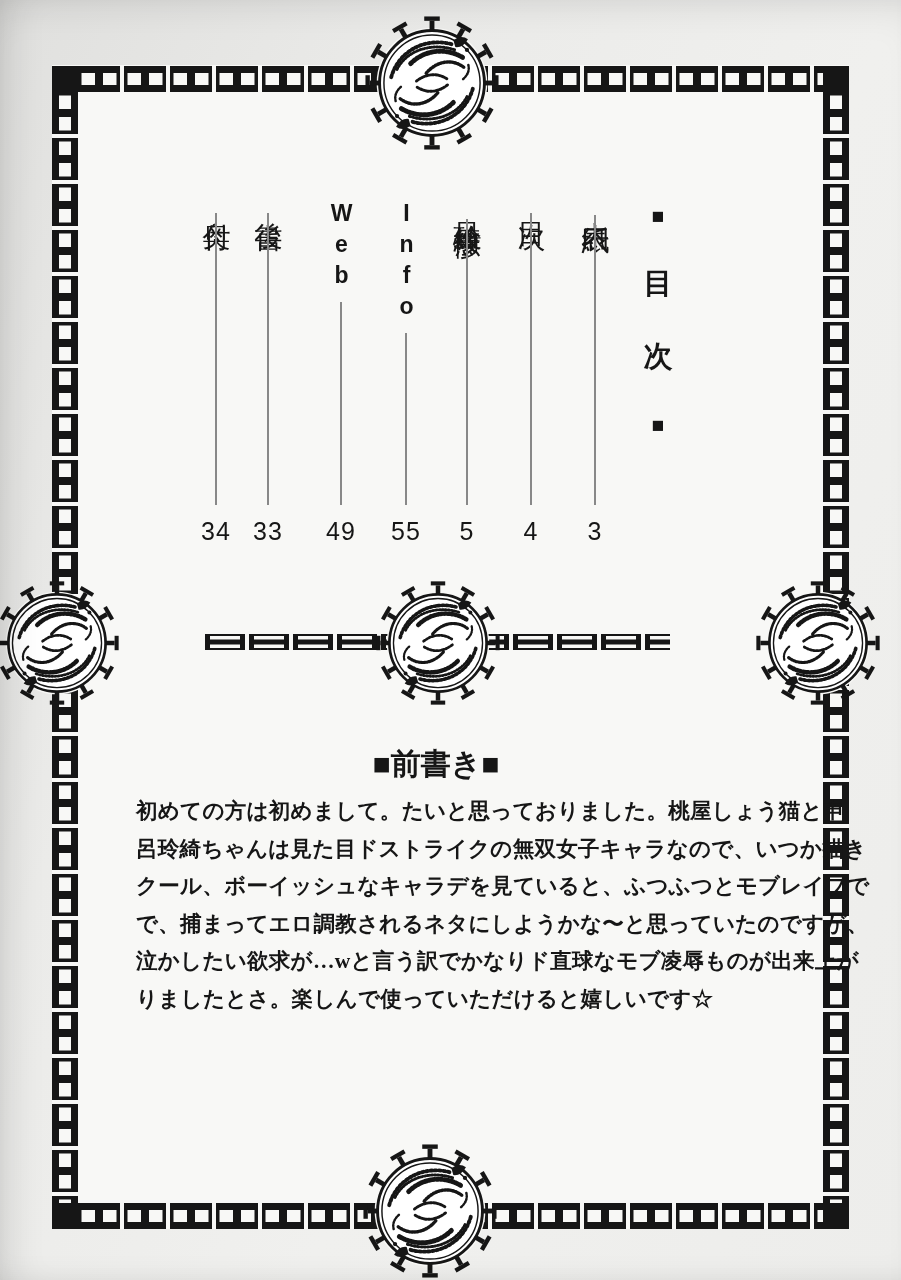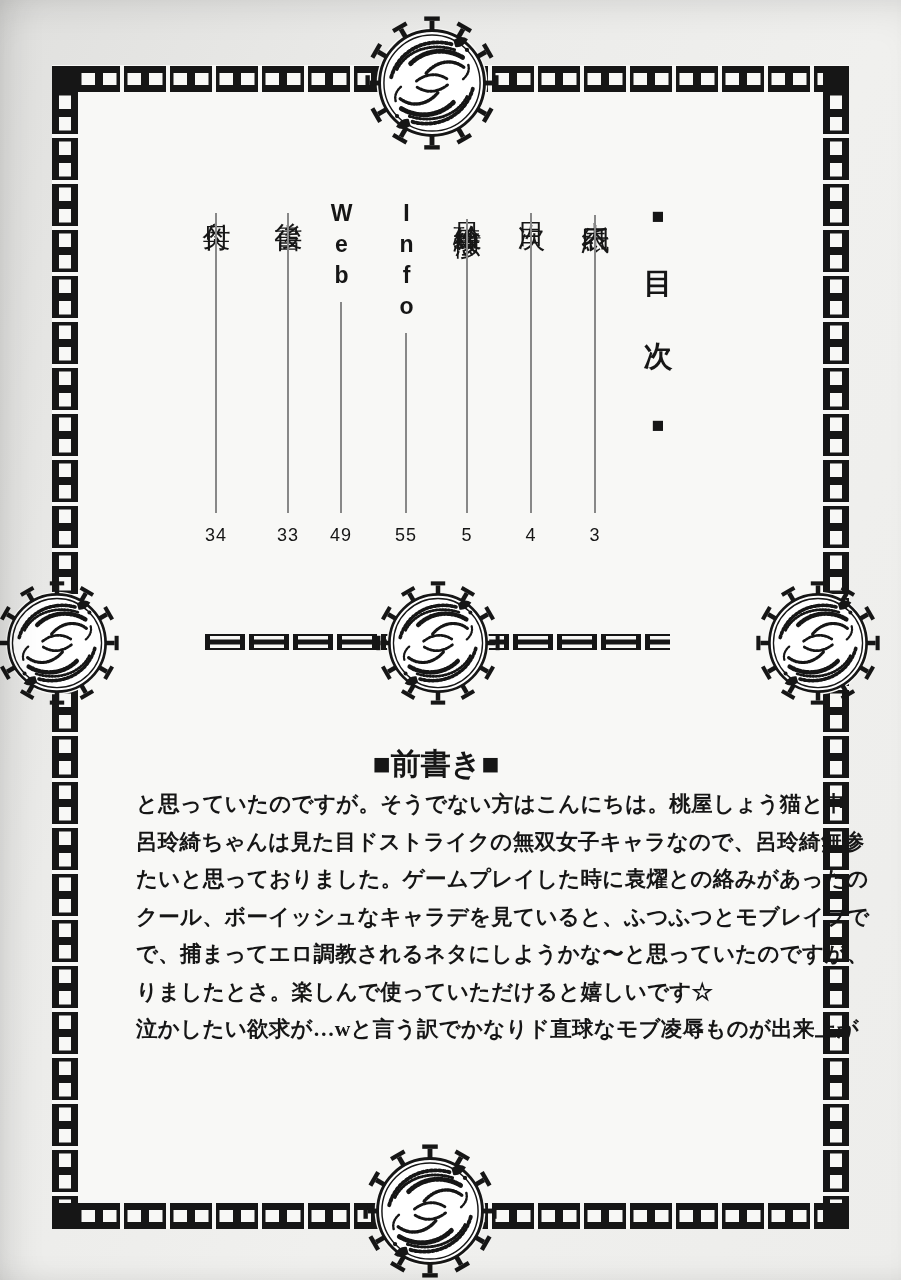--- a/index.html
+++ b/index.html
@@ -34,27 +34,27 @@
     display:flex;flex-direction:column;align-items:center;
     color:#161616;
   }
   .vlabel{
     writing-mode:vertical-rl;text-orientation:upright;
     font-size:28px;line-height:1;letter-spacing:2px;font-weight:500;
     white-space:nowrap;
   }
   .vlabel.latin{font-size:23px;letter-spacing:5px;font-weight:bold;}
   .leader{width:1.5px;flex:1 1 auto;background:#888;margin:9px 0 12px;}
-  .pnum{font-size:18px;font-weight:500;letter-spacing:1px;}
+  .pnum{font-size:25px;font-weight:500;letter-spacing:1px;}
   
   .foreword{position:absolute;left:136px;top:746px;width:730px;color:#161616;}
   .fw-head{
     width:600px;text-align:center;
     font-family:"Liberation Serif",serif;font-weight:bold;font-size:30px;line-height:1.2;
-    margin:0 0 4px 0;
+    margin:0 0 11px 0;
   }
   .fw-line{
     font-family:"Liberation Serif",serif;font-weight:bold;
     font-size:21.5px;line-height:37.5px;letter-spacing:.3px;white-space:nowrap;
   }
   svg.strip, svg.medallion{position:absolute;display:block;}
 </style>
 </head>
 <body>
 
@@ -224,35 +224,34 @@
   <div class="toc-col" style="left:384px">
     <span class="vlabel latin">Info</span>
     <div class="leader"></div>
     <span class="pnum">55</span>
   </div>
   <div class="toc-col" style="left:319px">
     <span class="vlabel latin">Web</span>
     <div class="leader"></div>
     <span class="pnum">49</span>
   </div>
-  <div class="toc-col" style="left:266px">
+  <div class="toc-col" style="left:246px">
     <span class="vlabel">後書</span>
     <div class="leader"></div>
     <span class="pnum">33</span>
   </div>
   <div class="toc-col" style="left:194px">
     <span class="vlabel">奥付</span>
     <div class="leader"></div>
     <span class="pnum">34</span>
   </div>
 
   <div class="foreword">
     <p class="fw-head">■前書き■</p>
-    <div class="fw-line">と思っていたのですが。そうでない方はこんにちは。桃屋しょう猫と申</div>
-    <div class="fw-line">呂玲綺ちゃんは見た目ドストライクの無双女子キャラなので、呂玲綺無惨</div>
-    <div class="fw-line">たいと思っておりました。ゲームプレイした時に袁燿との絡みがあったの</div>
+    <div class="fw-line">初めての方は初めまして。たいと思っておりました。桃屋しょう猫と申</div>
+    <div class="fw-line">呂玲綺ちゃんは見た目ドストライクの無双女子キャラなので、いつか描き</div>
     <div class="fw-line">クール、ボーイッシュなキャラデを見ていると、ふつふつとモブレイプで</div>
     <div class="fw-line">で、捕まってエロ調教されるネタにしようかな〜と思っていたのですが、</div>
+    <div class="fw-line">泣かしたい欲求が…wと言う訳でかなりド直球なモブ凌辱ものが出来上が</div>
     <div class="fw-line">りましたとさ。楽しんで使っていただけると嬉しいです☆</div>
-    <div class="fw-line">泣かしたい欲求が…wと言う訳でかなりド直球なモブ凌辱ものが出来上が</div>
   </div>
 
 </div>
 
 </body></html>

